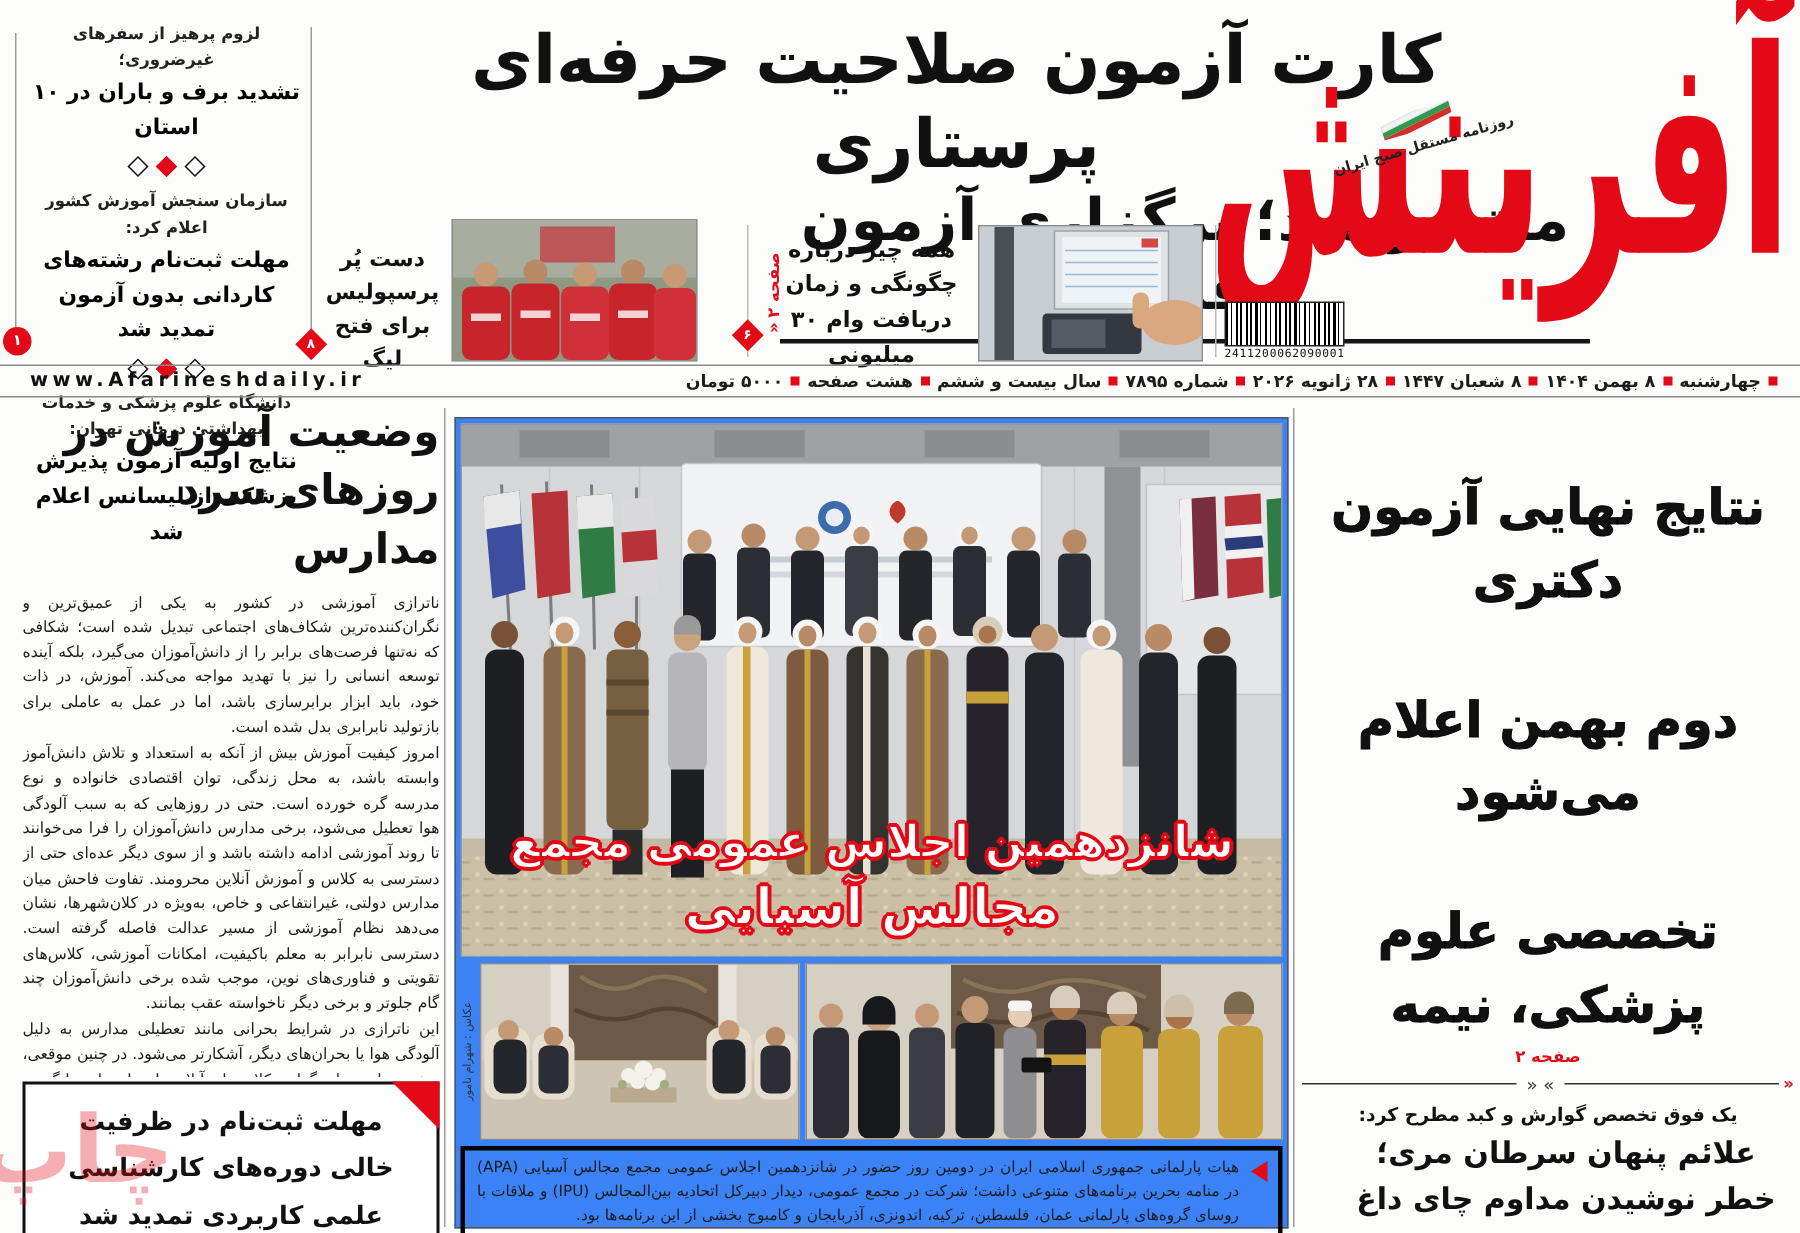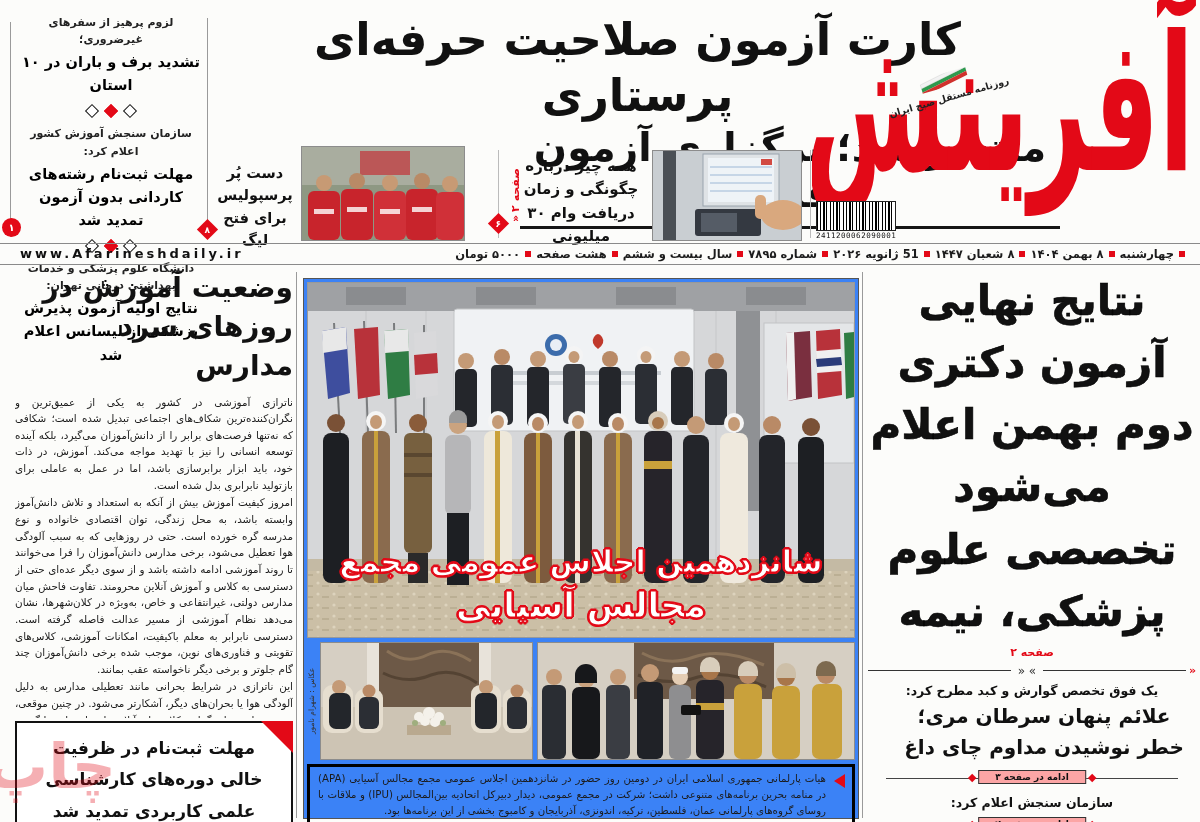--- a/index.html
+++ b/index.html
@@ -82,21 +82,21 @@
   .sub-row { position:relative; margin-top:4px; height:118px; padding-left:13px; display:flex; gap:4px; direction:ltr; }
   .credit { position:absolute; left:0; top:0; height:118px; width:12px;
       writing-mode:vertical-rl; transform:rotate(180deg); font-size:7.5px; color:#333; text-align:center; }
   .caption-box { margin-top:4px; border:3px solid #000000; padding:4px 26px 4px 8px; position:relative;
       font-size:10.2px; line-height:1.55; text-align:justify; color:#1b1b1b; min-height:52px; }
   .caption-bullet { position:absolute; right:7px; top:7px; width:0; height:0;
       border-right:11px solid #e30917; border-top:7px solid transparent; border-bottom:7px solid transparent; }
 
   
   .right-col { left:868px; top:270px; width:328px; height:552px; overflow:hidden; }
-  .lead-line { font-size:42px; font-weight:bold; text-align:center; line-height:1.48; letter-spacing:-1.5px;
+  .lead-line { font-size:33px; font-weight:bold; text-align:center; line-height:1.48; letter-spacing:-1.5px;margin-top:44px;
       -webkit-text-stroke:.6px #000; }
   .lead-pageref { text-align:center; color:#e30917; font-size:11px; font-weight:bold; margin-top:3px; }
   .kicker { font-size:12.5px; font-weight:bold; text-align:center; margin-bottom:3px; }
   .art-title { font-size:20px; font-weight:bold; text-align:center; line-height:1.55; letter-spacing:-.5px;margin-left:24px; }
   .more-marker { position:relative; height:16px; margin:7px 18px 9px; }
   .more-marker .thru { position:absolute; left:0; right:0; top:8px; height:1px; background:#444; }
   .more-marker .box { position:absolute; left:50%; transform:translateX(-50%); top:0;
       border:1px solid #333; background:#fca5a5; font-size:9px; font-weight:bold; padding:1px 16px; white-space:nowrap; }
   .more-marker .box::before,.more-marker .box::after { content:""; position:absolute; top:4px; width:6px; height:6px;
       background:#e30917; transform:rotate(45deg); }
@@ -216,21 +216,21 @@
 </div>
 
 <div class="abs date-strip">
   <span class="sq"></span>
     <span class="item">چهارشنبه</span>
   <span class="sq"></span>
     <span class="item">۸ بهمن ۱۴۰۴</span>
   <span class="sq"></span>
     <span class="item">۸ شعبان ۱۴۴۷</span>
   <span class="sq"></span>
-    <span class="item">51 ژانویه ۲۰۲۶</span>
+    <span class="item">۲۸ ژانویه ۲۰۲۶</span>
   <span class="sq"></span>
     <span class="item">شماره ۷۸۹۵</span>
   <span class="sq"></span>
     <span class="item">سال بیست و ششم</span>
   <span class="sq"></span>
     <span class="item">هشت صفحه</span>
   <span class="sq"></span>
     <span class="item">۵۰۰۰ تومان</span>
 </div>
 <div class="site-url">www.Afarineshdaily.ir</div>

